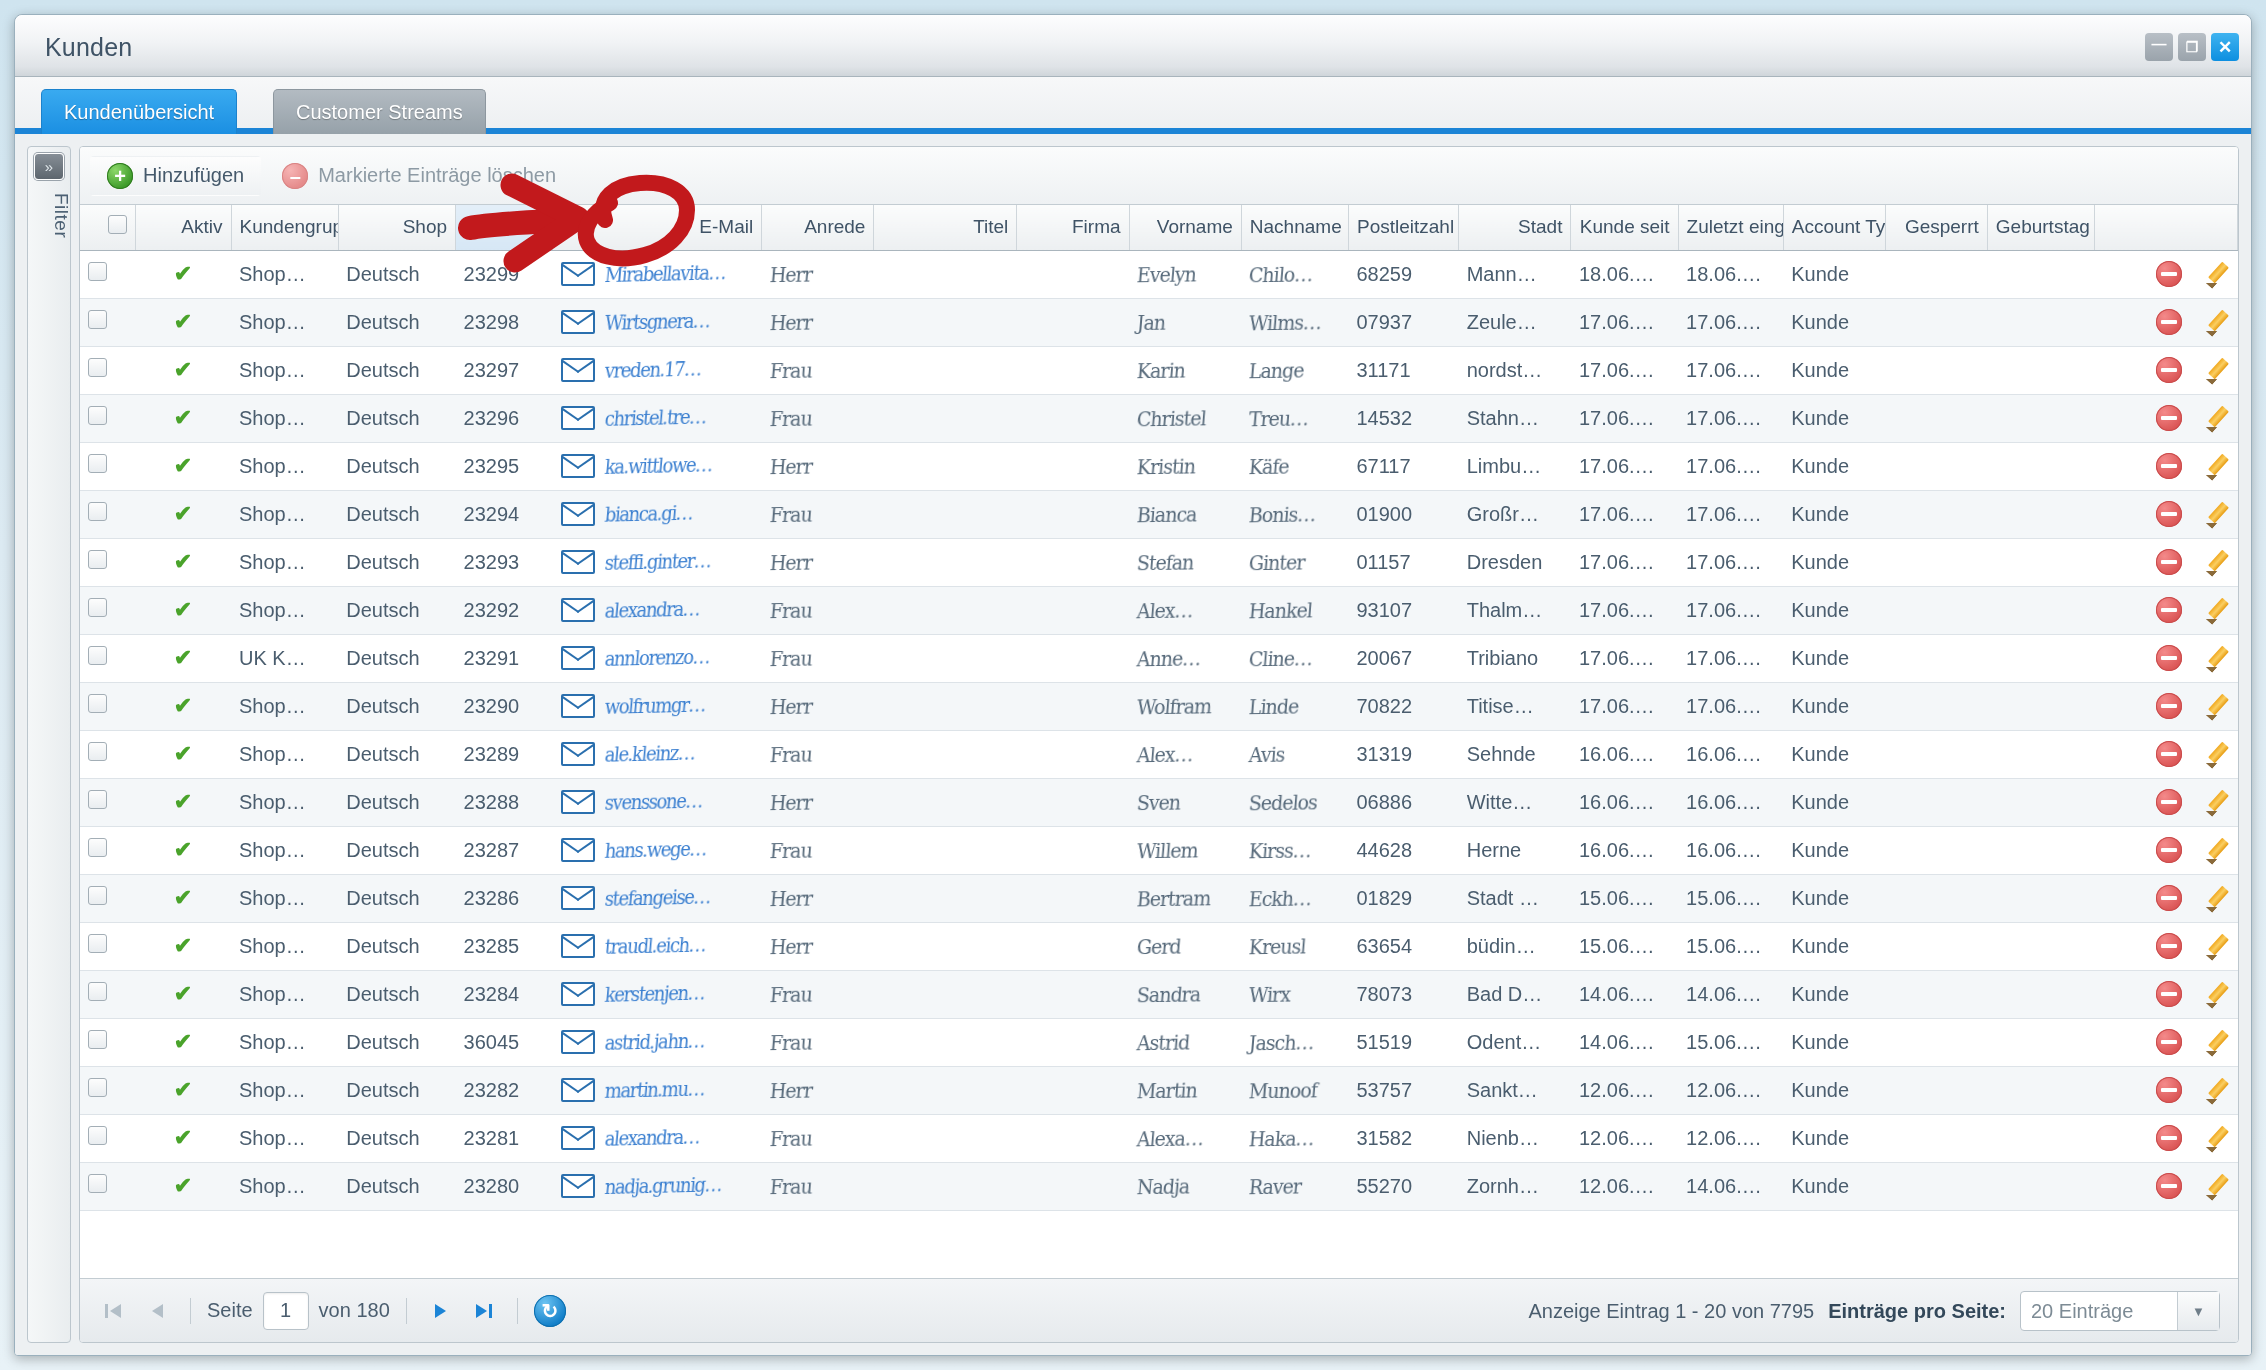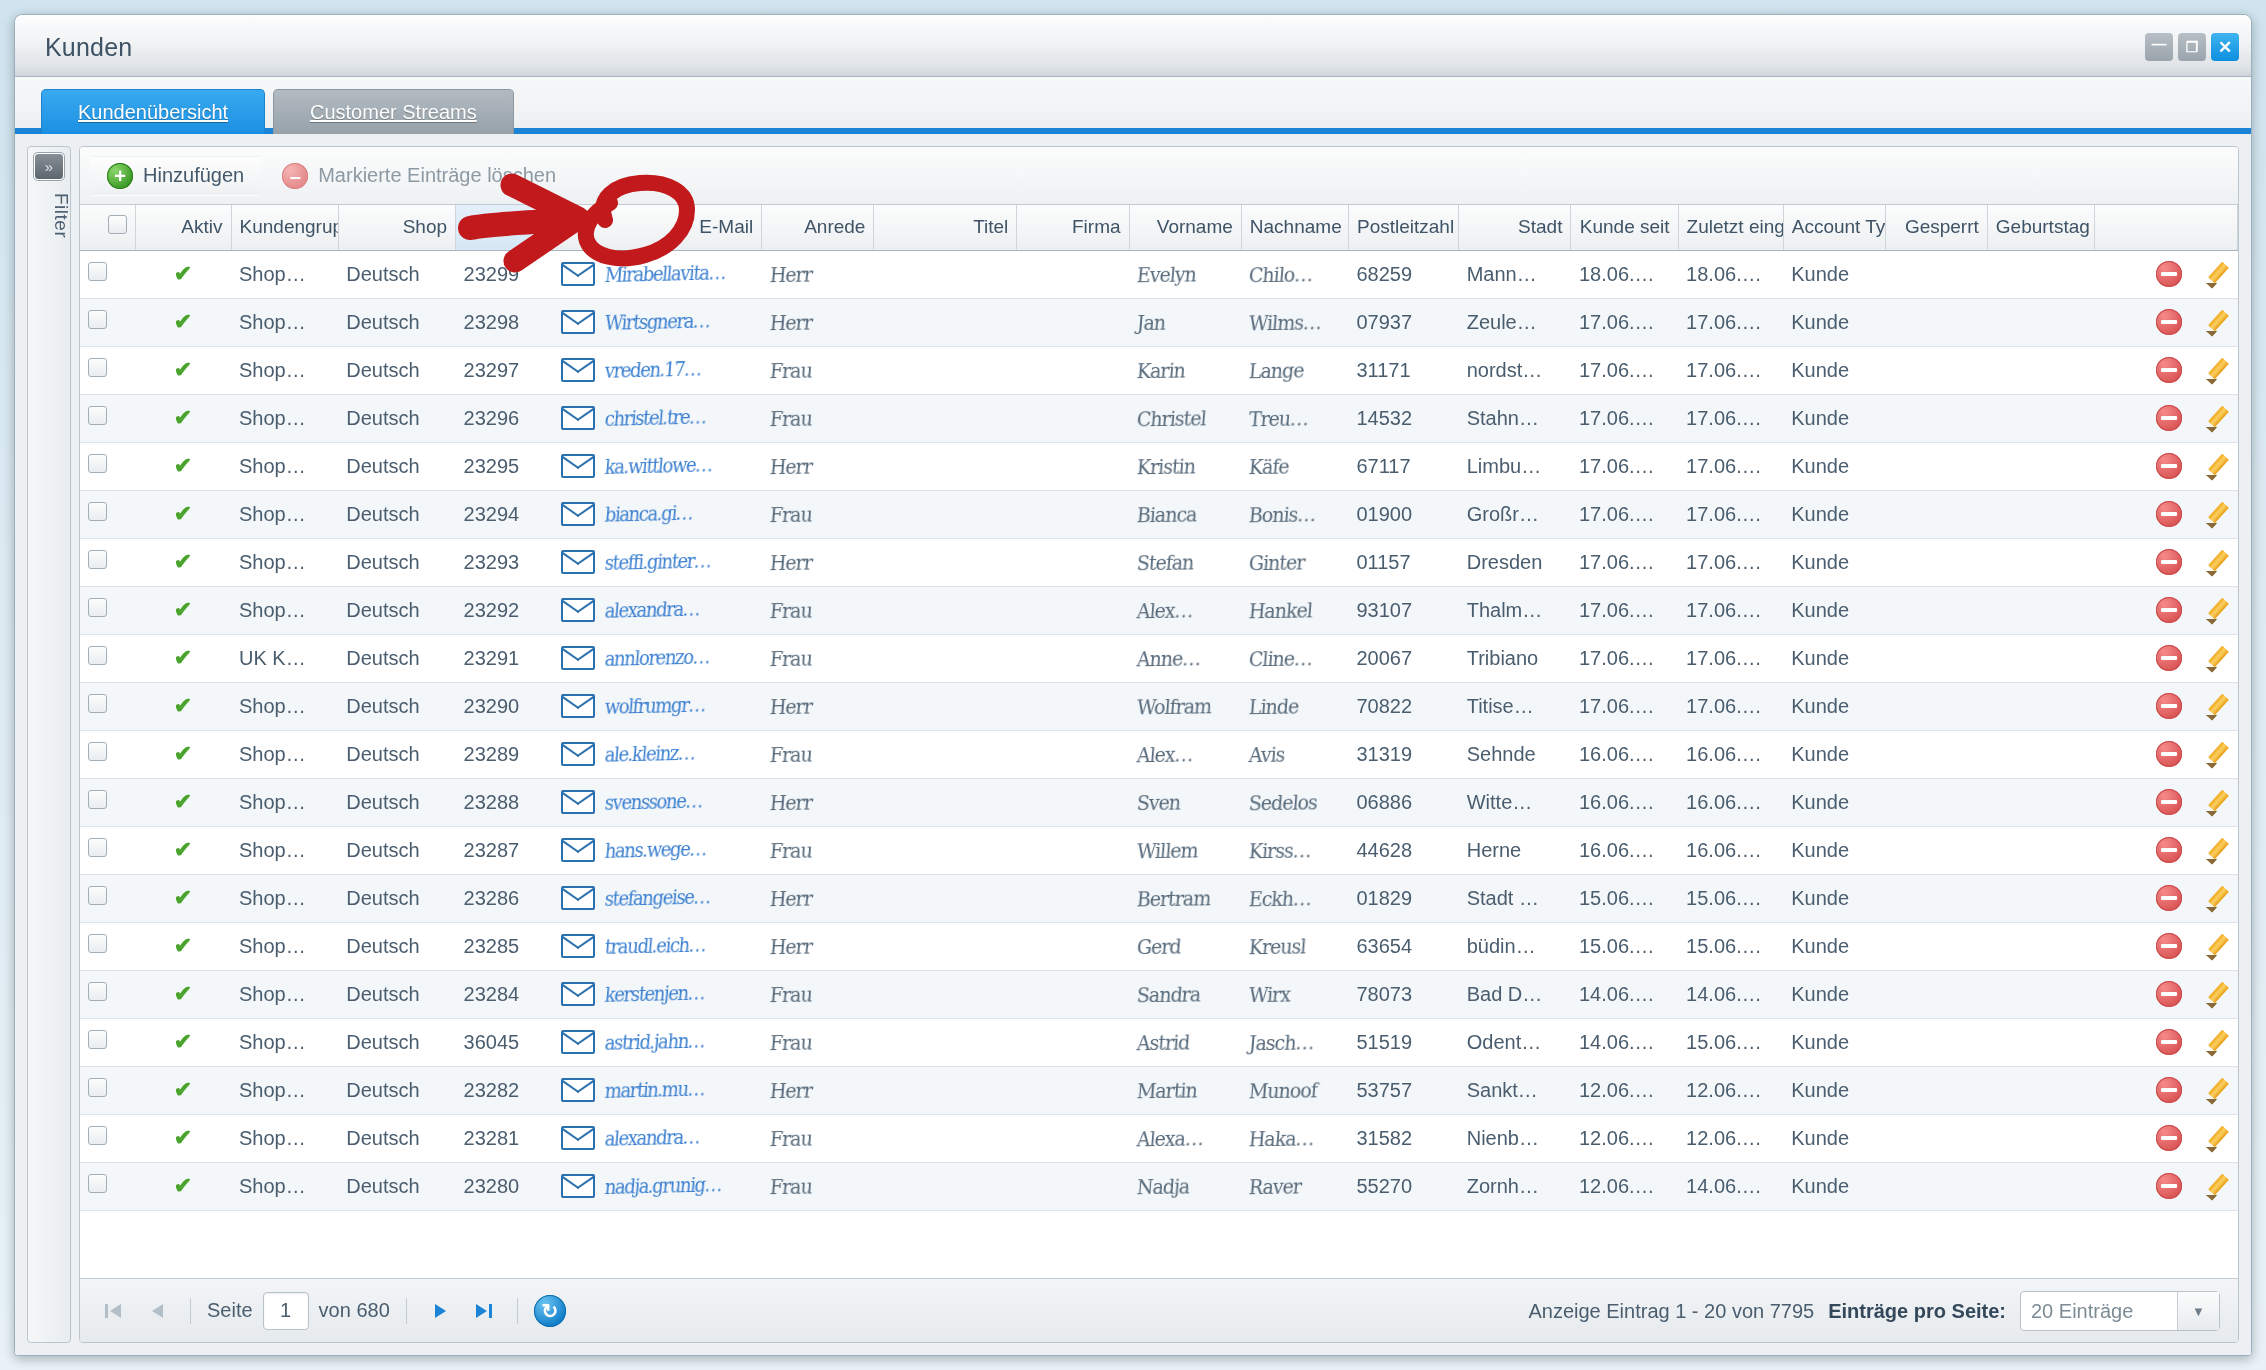--- a/index.html
+++ b/index.html
@@ -67,28 +67,27 @@
   .tabstrip {
     position: relative;
     height: 57px;
     background: linear-gradient(180deg,#f7f8f9,#eceff1);
     padding-left: 26px;
   }
   .tab {
     position: absolute;
     top: 12px;
     height: 45px;
-    padding: 0 36px;
+    padding: 0 22px;
     display: flex; align-items: center;
     border-radius: 5px 5px 0 0;
     font-size: 20px;
     color: #ffffff;
     cursor: pointer;
     text-shadow: 0 1px 1px rgba(0,0,0,.30);
-    text-decoration: underline;
   }
   .tab.active {
     left: 26px;
     background: linear-gradient(180deg,#39aaf0 0%, #1b8fe2 100%);
     border: 1px solid #1b82cd;
     border-bottom: none;
     z-index: 3;
   }
   .tab.inactive {
     left: 258px;
@@ -946,21 +945,21 @@
           </svg>
         </div>
         <div class="pg-btn disabled">
           <svg width="22" height="22" viewBox="0 0 22 22">
             <polygon points="17,4 17,18 6,11" fill="currentColor"></polygon>
           </svg>
         </div>
         <div class="pg-sep"></div>
         <span class="pg-label">Seite</span>
         <input class="pg-input" value="1" style="">
-        <span class="pg-label">von 680</span>
+        <span class="pg-label">von 180</span>
         <div class="pg-sep"></div>
         <div class="pg-btn">
           <svg width="22" height="22" viewBox="0 0 22 22">
             <polygon points="6,4 6,18 17,11" fill="currentColor"></polygon>
           </svg>
         </div>
         <div class="pg-btn">
           <svg width="22" height="22" viewBox="0 0 22 22">
             <polygon points="3,4 3,18 14,11" fill="currentColor"></polygon>
             <rect x="16" y="4" width="3" height="14" fill="currentColor"></rect>

